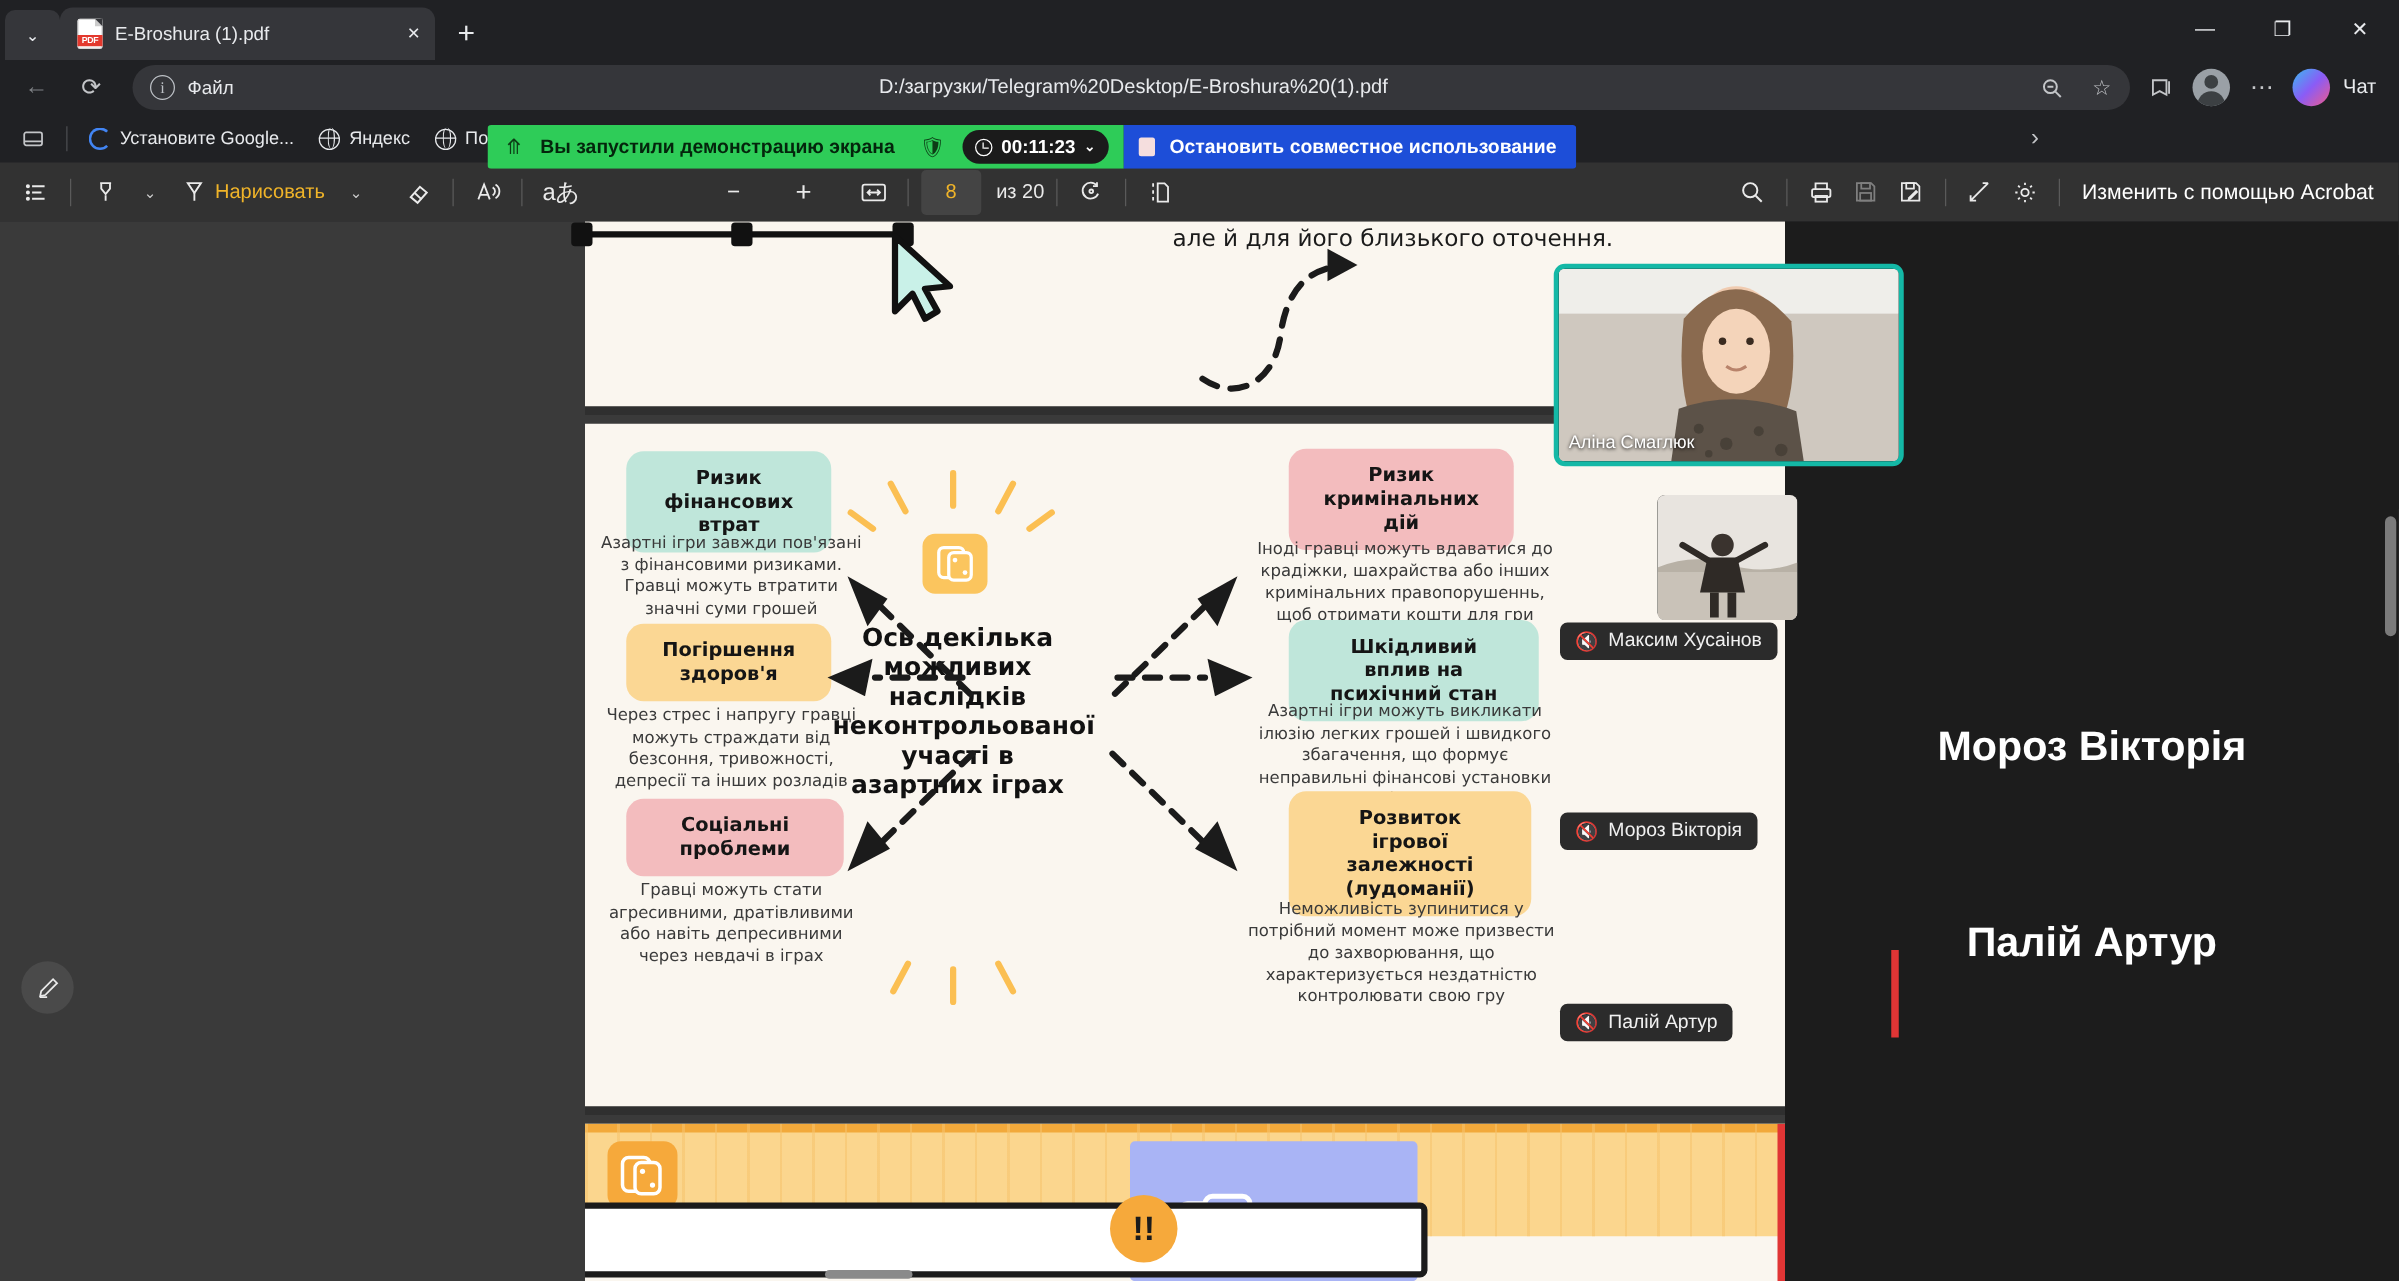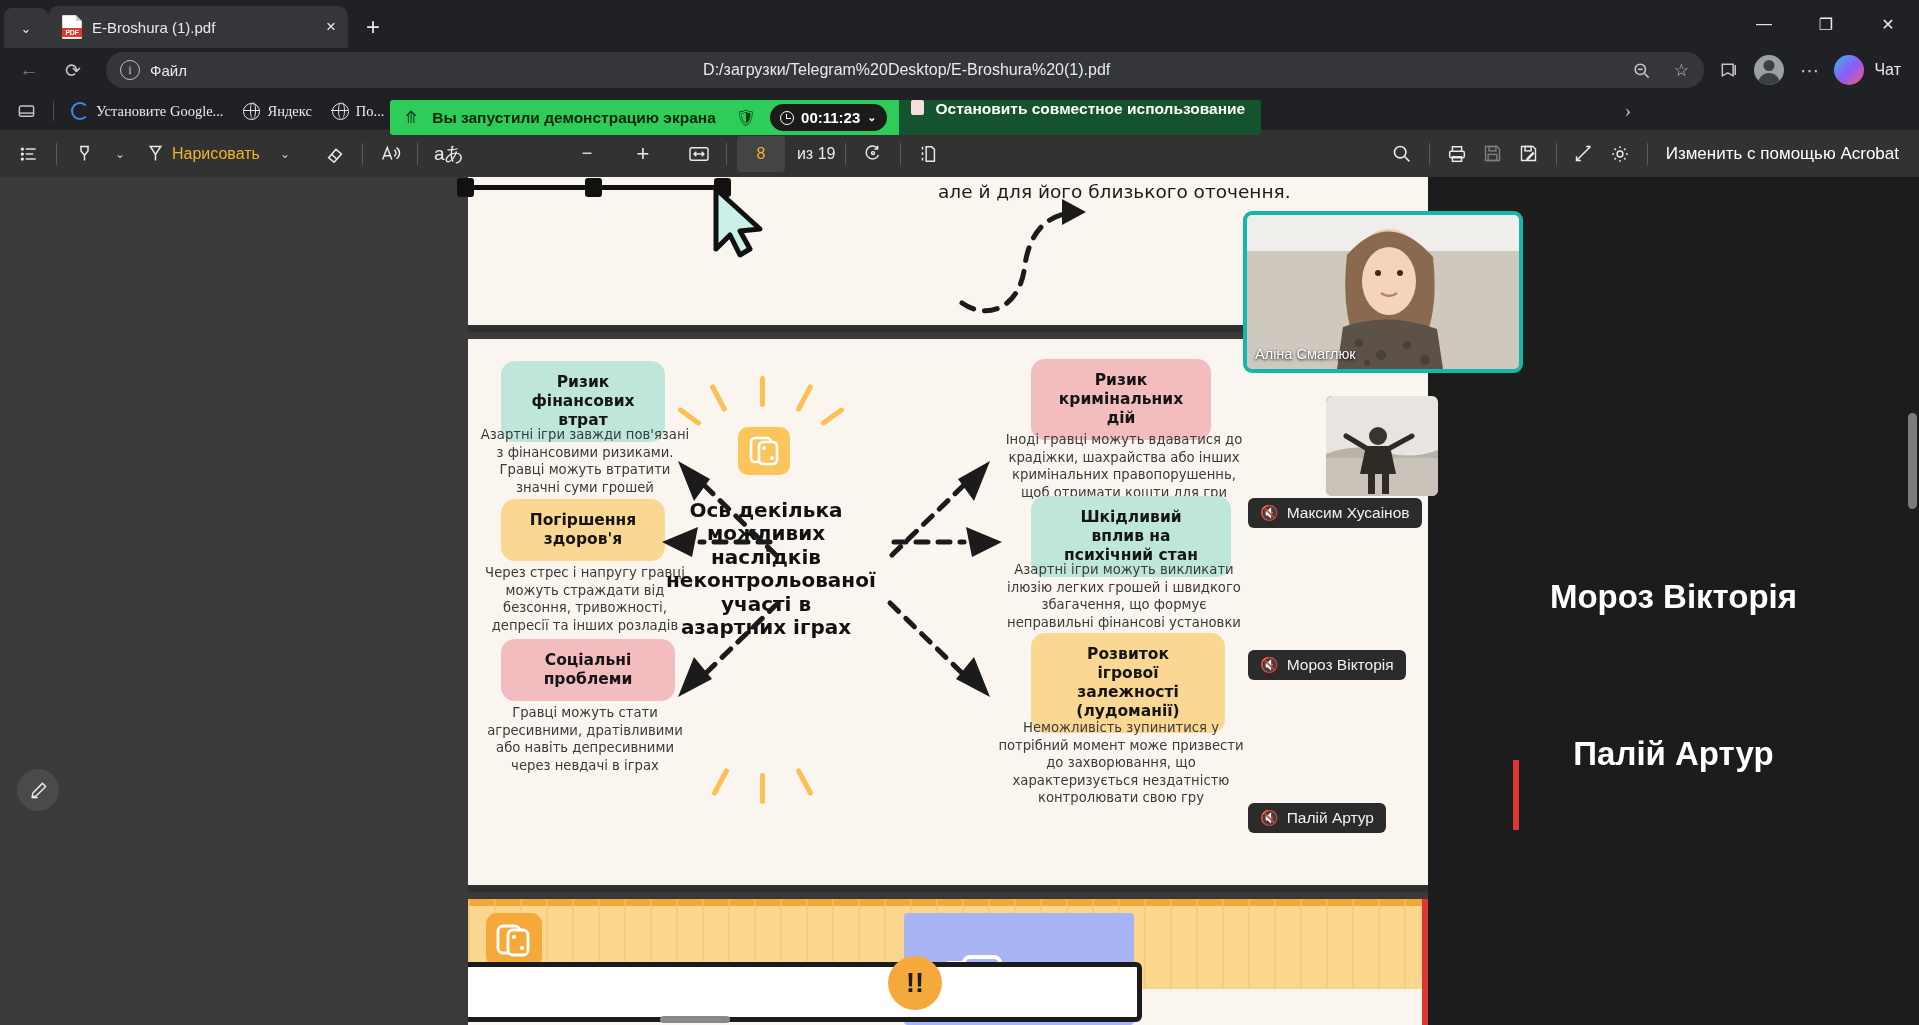--- a/index.html
+++ b/index.html
@@ -82,21 +82,21 @@
     transform: translateX(-50%); width: 22px; height: 16px;
     border-radius: 11px 11px 0 0; background: #3c4043; }
   .copilot { width: 30px; height: 30px; border-radius: 50%;
     background: linear-gradient(135deg,#3ab9f0,#8a5cf6,#f05a8a); flex: 0 0 auto; }
   .chat-lbl { color: #e8eaed; font-size: 16px; margin: 0 8px 0 4px; }
 
   
   .bmbar {
     position: absolute; left: 0; top: 92px; width: 1653px; height: 38px;
     display: flex; align-items: center; padding: 0 8px; gap: 4px;
-    color: #e8eaed; font-size: 14px; overflow: hidden; font-family: Liberation Serif, serif;
+    color: #e8eaed; font-size: 14px; overflow: hidden;
   }
   .bm-collections { width: 36px; height: 30px; display: flex; align-items: center;
     justify-content: center; color: #c3c5c8; font-size: 17px; }
   .bm-sep { width: 1px; height: 20px; background: #4b4d50; margin: 0 5px; }
   .bm {
     display: flex; align-items: center; gap: 7px; padding: 4px 8px;
     border-radius: 5px; white-space: nowrap; color: #e8eaed; font-size: 14.5px;
   }
   .globe { width: 17px; height: 17px; border-radius: 50%; border: 1.5px solid #e8eaed;
     position: relative; flex: 0 0 auto; }
@@ -130,21 +130,21 @@
     padding: 0 10px; margin: 4px 0; align-self: center; height: 27px;
   }
   .clock-ico { width: 14px; height: 14px; border-radius: 50%;
     border: 1.5px solid #fff; position: relative; flex: 0 0 auto; }
   .clock-ico::before { content: ""; position: absolute; left: 5px; top: 2.5px;
     width: 1.3px; height: 4.5px; background: #fff; }
   .clock-ico::after { content: ""; position: absolute; left: 5.5px; top: 6px;
     width: 4px; height: 1.3px; background: #fff; }
   .caret { font-size: 11px; }
   .share-red {
-    background: #14532d; display: flex; align-items: flex-start; gap: 12px;
+    background: #1d4ed8; display: flex; align-items: center; gap: 12px;
     padding: 0 16px 0 12px;
   }
   .stop-sq { width: 13px; height: 15px; background: #f5dede; border-radius: 2px; flex: 0 0 auto; }
   .share-red .sb-text { color: #fff; }
 
   
   .pdftb {
     position: absolute; left: 0; top: 130px; width: 1919px; height: 47px;
     background: #323232; display: flex; align-items: center;
     padding: 0 12px; gap: 2px; color: #eaeaea; z-index: 10;
@@ -409,21 +409,21 @@
     <div class="tb-btn" style="margin-left:98px">−</div>
     <div class="tb-btn" style="margin-left:20px;font-size:22px">+</div>
     <div class="tb-btn" style="margin-left:20px">
       <svg width="22" height="18" viewBox="0 0 24 20" fill="none" stroke="#eaeaea" stroke-width="1.6">
         <rect x="2" y="3" width="20" height="14" rx="2"></rect>
           <path d="M7 10h10M9 7.5L6.5 10 9 12.5M15 7.5L17.5 10 15 12.5"></path>
       </svg>
     </div>
     <div class="tb-div"></div>
     <div class="pg-box">8</div>
-    <div class="pg-of">из 19</div>
+    <div class="pg-of">из 20</div>
     <div class="tb-div"></div>
     <div class="tb-btn">
       <svg width="22" height="22" viewBox="0 0 24 24" fill="none" stroke="#eaeaea" stroke-width="1.6">
         <path d="M17 6a7 7 0 10 1 7"></path>
           <path d="M17 3v3.5h-3.5"></path>
           <circle cx="12" cy="11" r="1.6"></circle>
       </svg>
     </div>
     <div class="tb-div"></div>
     <div class="tb-btn">

